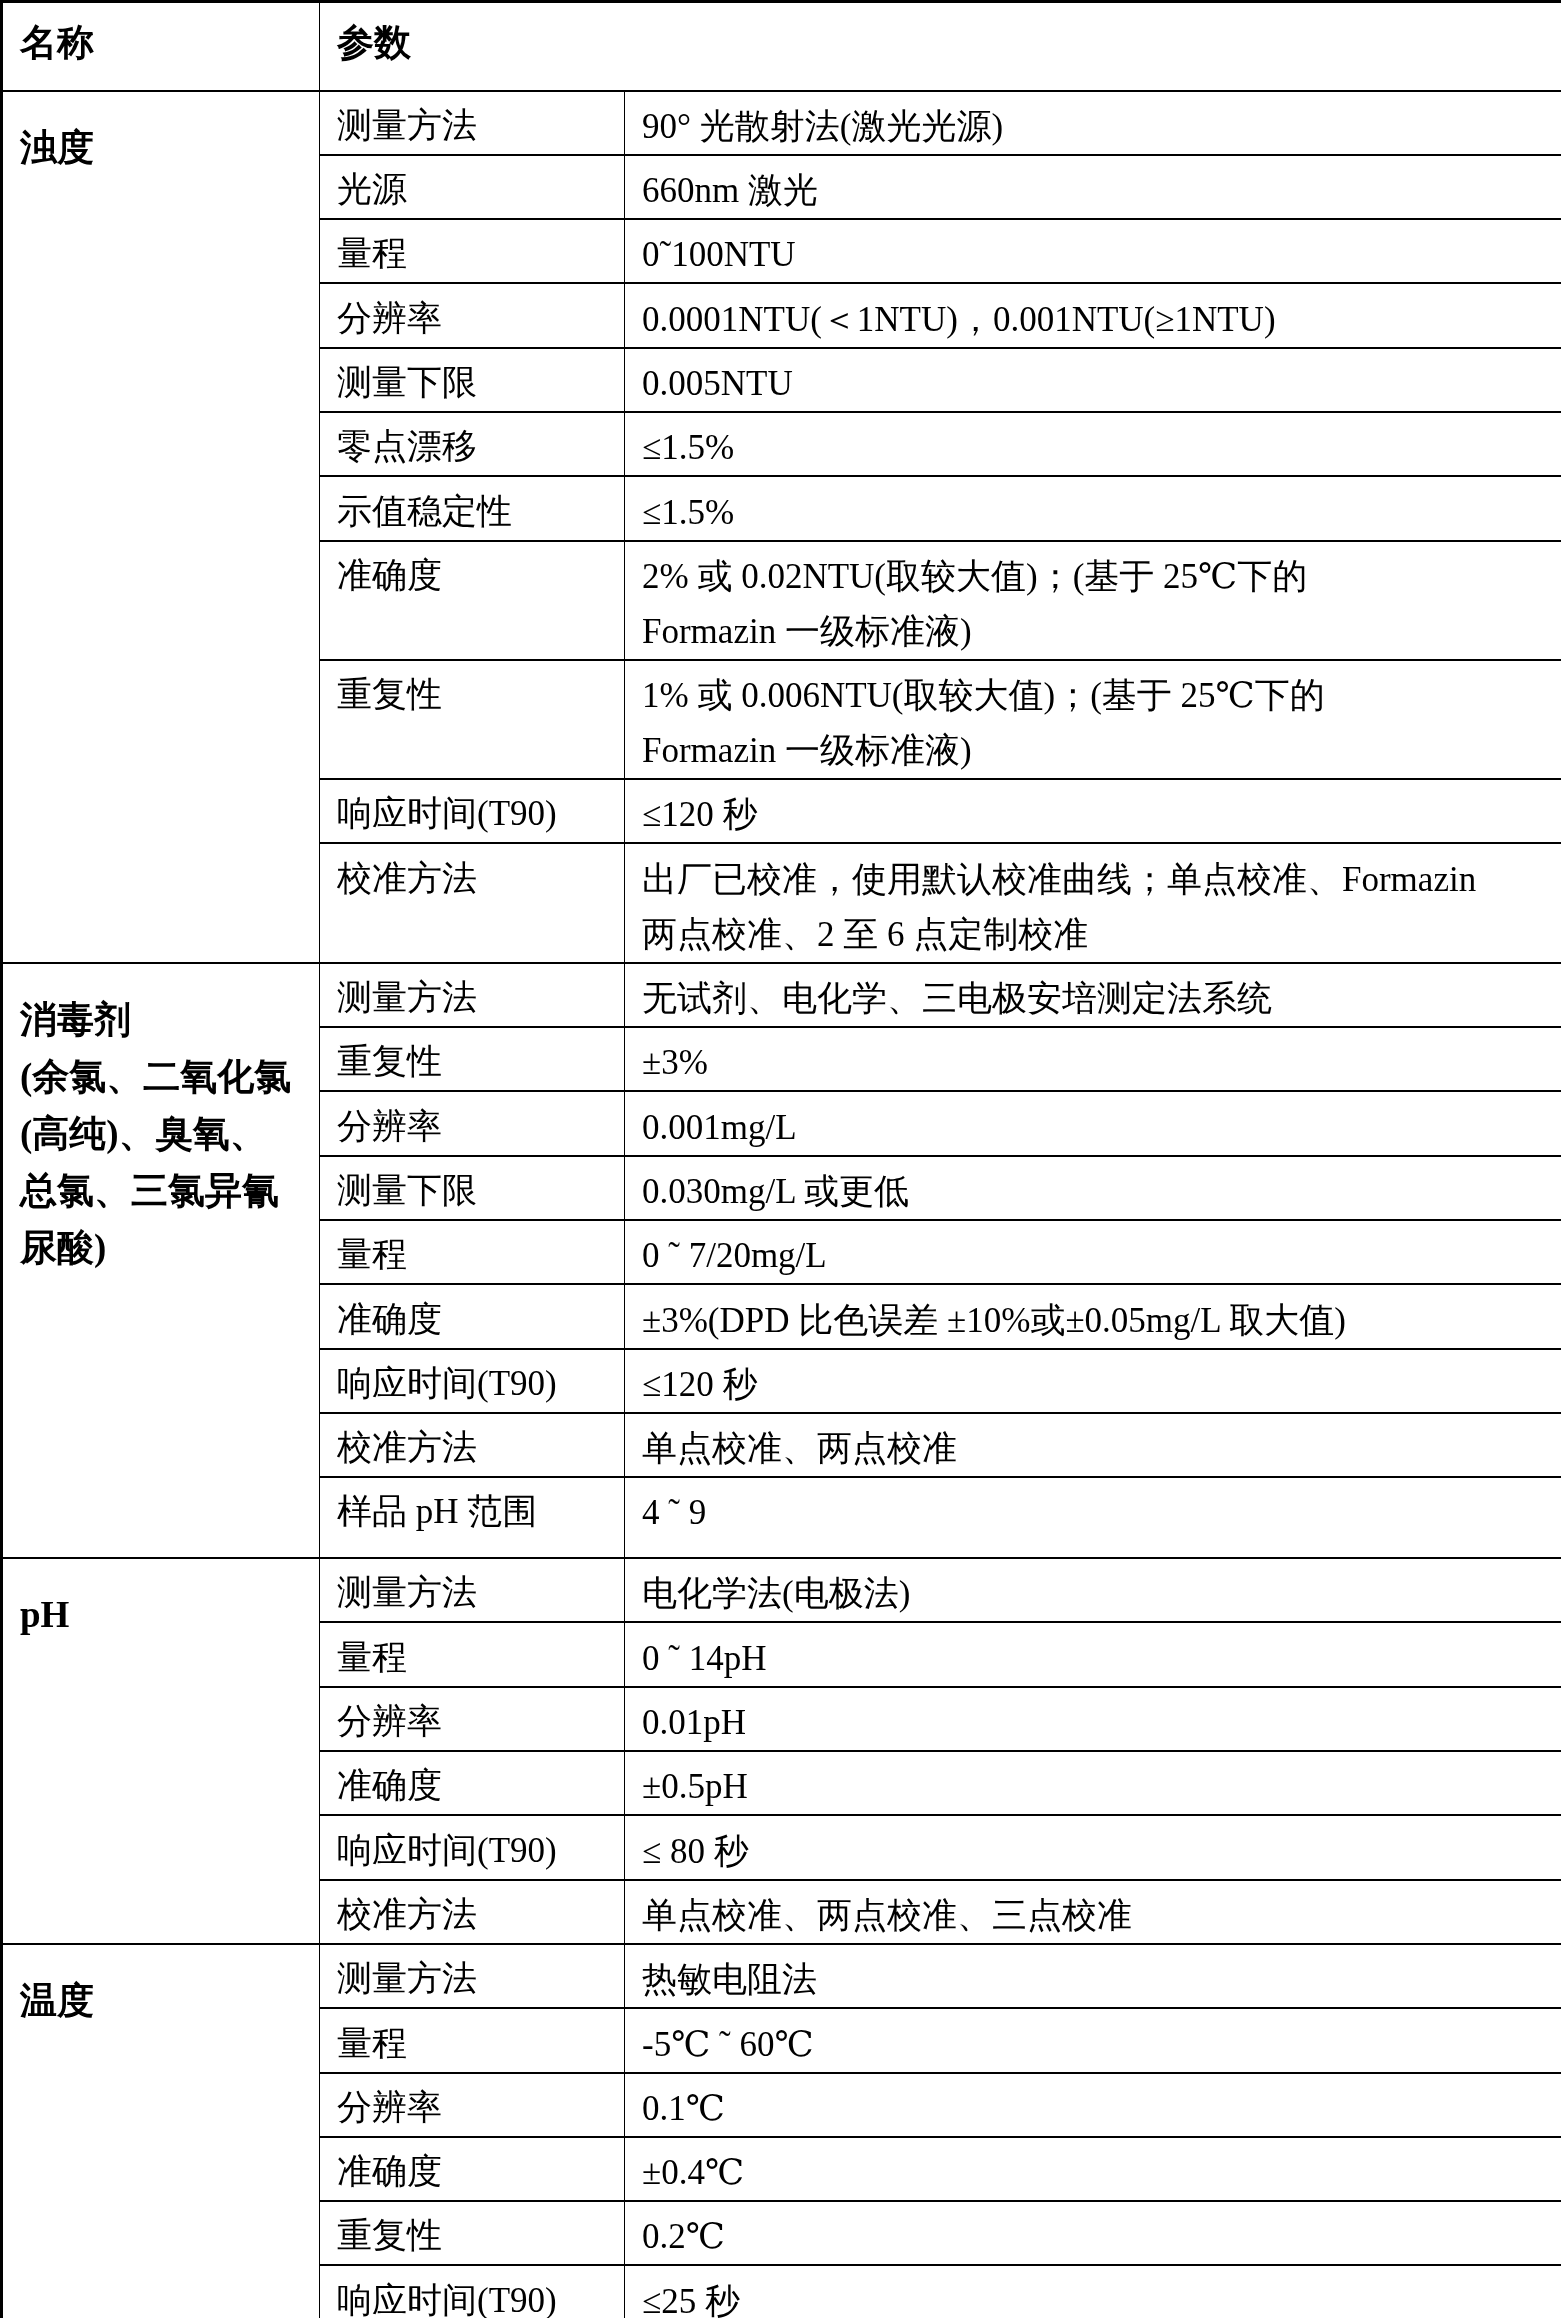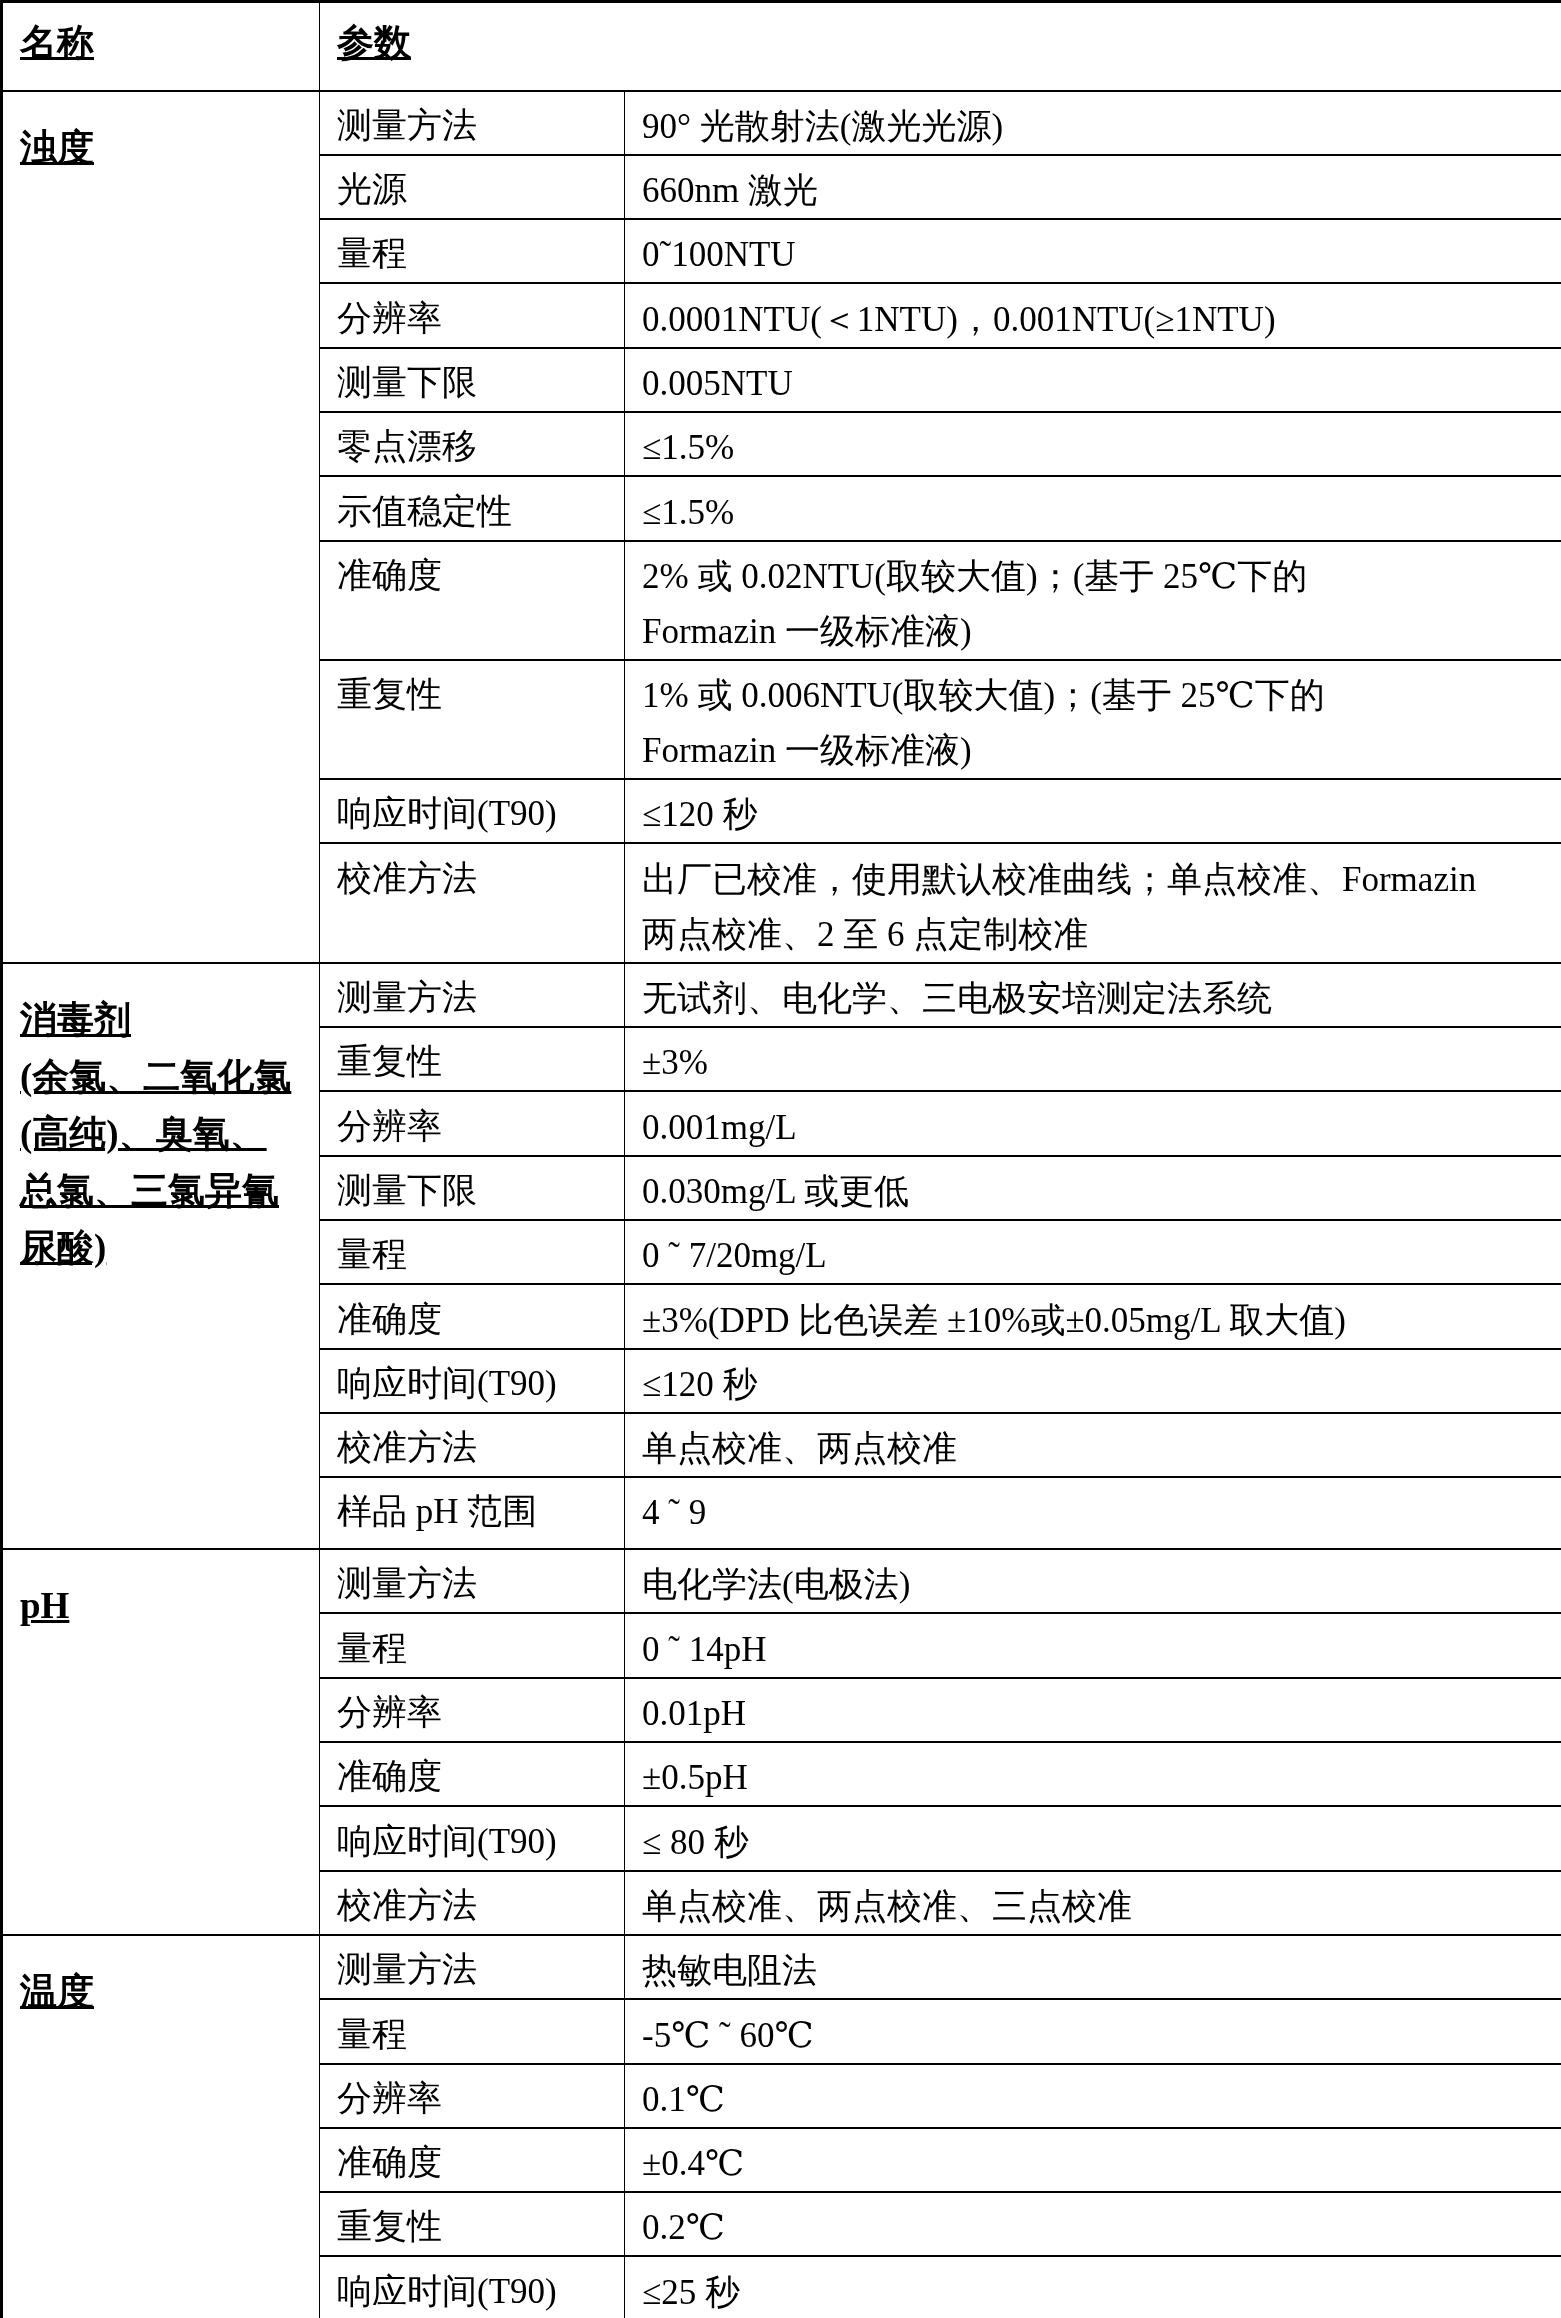--- a/index.html
+++ b/index.html
@@ -28,21 +28,20 @@
     border: 1.8px solid #000;
     border-top-width: 2.4px;
     border-bottom-width: 2.4px;
     vertical-align: top;
     padding: 7.3px 18.3px 0 17px;
     overflow: hidden;
   }
   td.bold {
     font-weight: bold;
     font-size: 37px;
-    text-decoration: underline;
   }
   td.name {
     white-space: pre-line;
     line-height: 57px;
     padding-top: 27px;
   }
   td.value {
     white-space: pre-line;
     line-height: 55px;
   }
@@ -144,21 +143,21 @@
     <td class="value">±3%(DPD 比色误差 ±10%或±0.05mg/L 取大值)</td>
   </tr>
   <tr style="height:56px">
     <td>响应时间(T90)</td>
     <td class="value">≤120 秒</td>
   </tr>
   <tr style="height:55px">
     <td>校准方法</td>
     <td class="value">单点校准、两点校准</td>
   </tr>
-  <tr style="height:72px">
+  <tr style="height:81px">
     <td>样品 pH 范围</td>
     <td class="value">4 ˜ 9</td>
   </tr>
 
   <tr style="height:56px">
     <td class="bold name" rowspan="6">pH</td>
     <td>测量方法</td>
     <td class="value">电化学法(电极法)</td>
   </tr>
   <tr style="height:55px">

